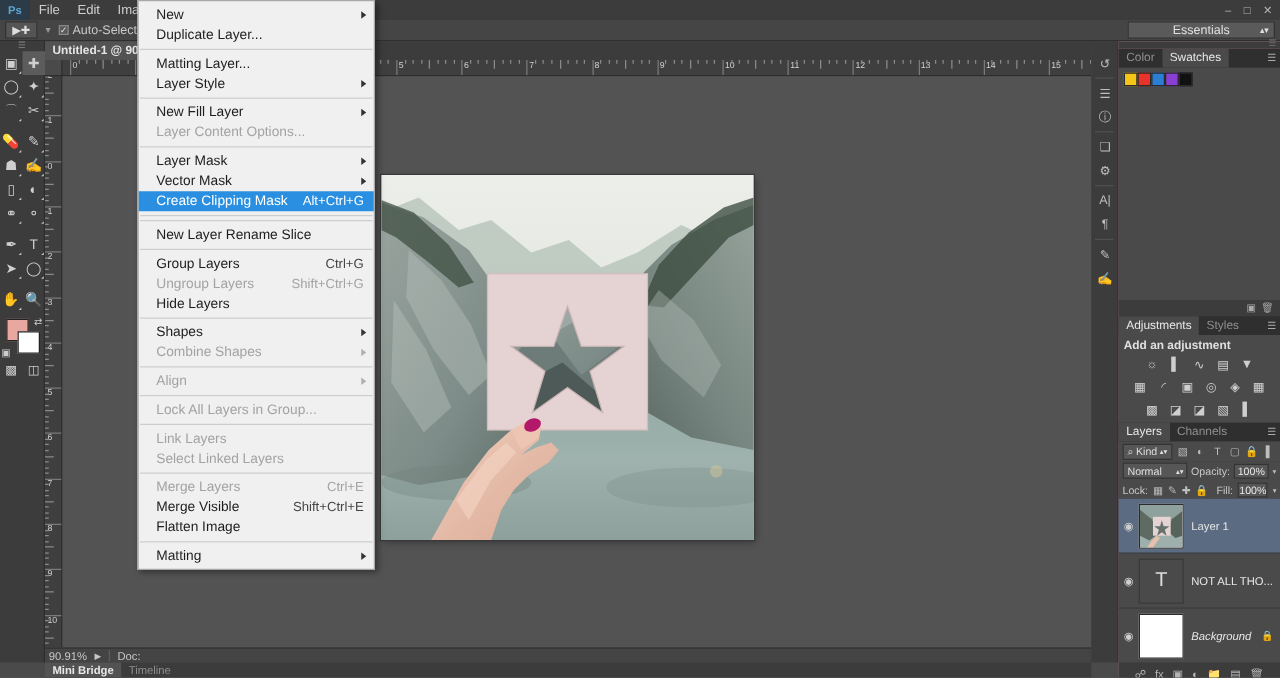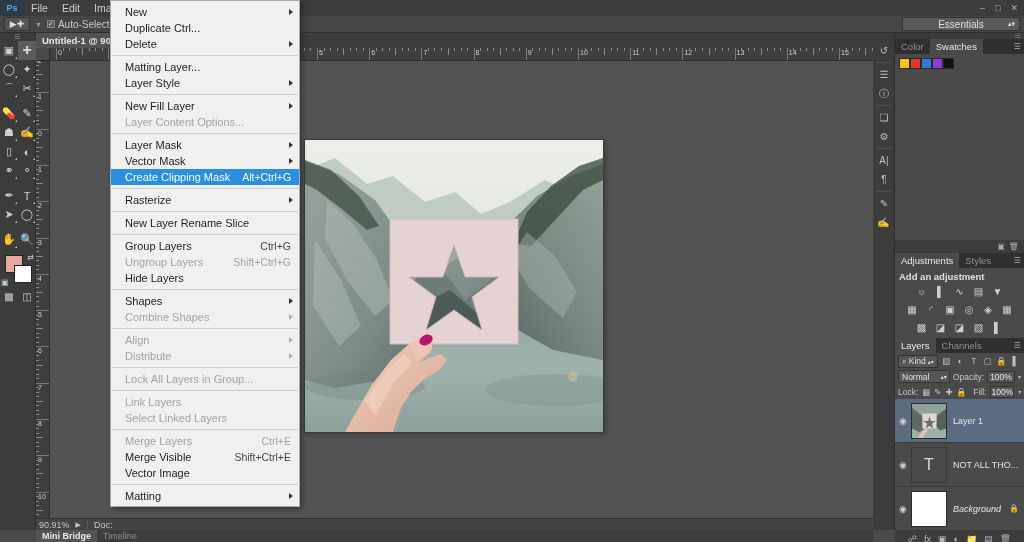--- a/index.html
+++ b/index.html
@@ -819,25 +819,21 @@
       </div>
     </div>
   </div>
 
   <div class="dropdown" id="layer-menu">
       <div class="dd-item">
         <span class="lab">New</span>
         <i class="arrow"></i>
       </div>
       <div class="dd-item">
-        <span class="lab">Duplicate Ctrl...</span>
-      </div>
-      <div class="dd-item">
-        <span class="lab">Delete</span>
-        <i class="arrow"></i>
+        <span class="lab">Duplicate Layer...</span>
       </div>
       <div class="dd-sep"></div>
       <div class="dd-item">
         <span class="lab">Matting Layer...</span>
       </div>
       <div class="dd-item">
         <span class="lab">Layer Style</span>
         <i class="arrow"></i>
       </div>
       <div class="dd-sep"></div>
@@ -855,24 +851,20 @@
       </div>
       <div class="dd-item">
         <span class="lab">Vector Mask</span>
         <i class="arrow"></i>
       </div>
       <div class="dd-item highlight">
         <span class="lab">Create Clipping Mask</span>
         <span class="sc">Alt+Ctrl+G</span>
       </div>
       <div class="dd-sep"></div>
-      <div class="dd-item">
-        <span class="lab">Rasterize</span>
-        <i class="arrow"></i>
-      </div>
       <div class="dd-sep"></div>
       <div class="dd-item">
         <span class="lab">New Layer Rename Slice</span>
       </div>
       <div class="dd-sep"></div>
       <div class="dd-item">
         <span class="lab">Group Layers</span>
         <span class="sc">Ctrl+G</span>
       </div>
       <div class="dd-item disabled">
@@ -889,24 +881,20 @@
       </div>
       <div class="dd-item disabled">
         <span class="lab">Combine Shapes</span>
         <i class="arrow"></i>
       </div>
       <div class="dd-sep"></div>
       <div class="dd-item disabled">
         <span class="lab">Align</span>
         <i class="arrow"></i>
       </div>
-      <div class="dd-item disabled">
-        <span class="lab">Distribute</span>
-        <i class="arrow"></i>
-      </div>
       <div class="dd-sep"></div>
       <div class="dd-item disabled">
         <span class="lab">Lock All Layers in Group...</span>
       </div>
       <div class="dd-sep"></div>
       <div class="dd-item disabled">
         <span class="lab">Link Layers</span>
       </div>
       <div class="dd-item disabled">
         <span class="lab">Select Linked Layers</span>
@@ -914,21 +902,21 @@
       <div class="dd-sep"></div>
       <div class="dd-item disabled">
         <span class="lab">Merge Layers</span>
         <span class="sc">Ctrl+E</span>
       </div>
       <div class="dd-item">
         <span class="lab">Merge Visible</span>
         <span class="sc">Shift+Ctrl+E</span>
       </div>
       <div class="dd-item">
-        <span class="lab">Vector Image</span>
+        <span class="lab">Flatten Image</span>
       </div>
       <div class="dd-sep"></div>
       <div class="dd-item">
         <span class="lab">Matting</span>
         <i class="arrow"></i>
       </div>
     </div>
 
 </div>
 

